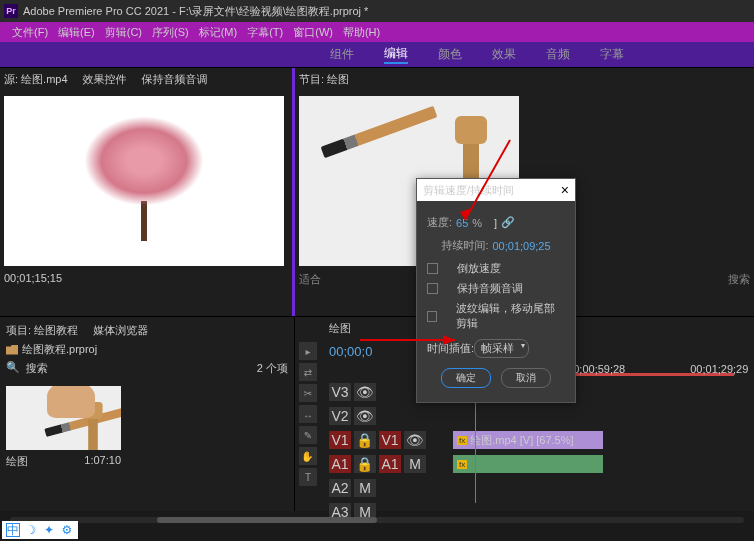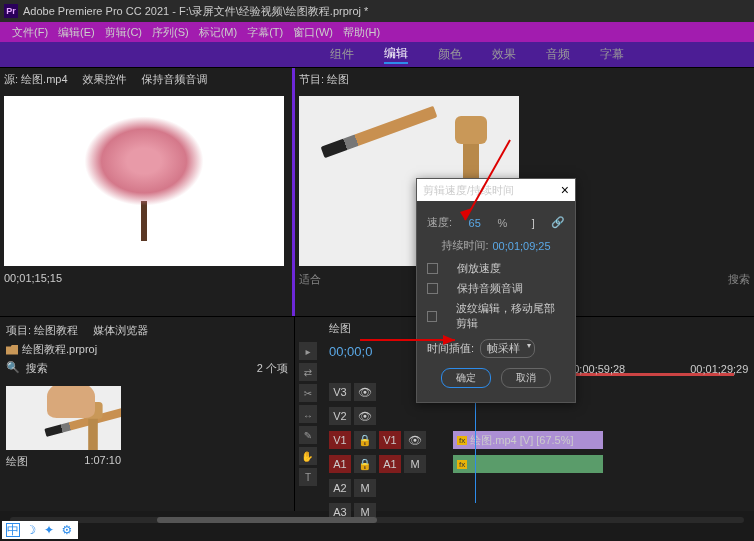--- a/index.html
+++ b/index.html
@@ -40,36 +40,36 @@
 .timeline{flex:1;position:relative;padding:4px}
 .tl-hdr{display:flex;gap:15px;font-size:10px;color:#999}
 .tl-tc{font-size:13px;color:#5aa8e6;margin:8px 0 4px 30px}
 .tl-tools{position:absolute;left:4px;top:25px;width:22px;display:flex;flex-direction:column;gap:3px}
 .tl-tools div{width:18px;height:18px;background:#333;display:flex;align-items:center;justify-content:center;font-size:10px;color:#999}
 .ruler{height:16px;margin-left:30px;display:flex;font-size:9px;color:#888;position:relative;gap:65px;padding-left:115px}
 .playhead{position:absolute;left:146px;top:0;width:1px;height:140px;background:#2d8ceb}
 .playhead::before{content:"";position:absolute;top:0;left:-5px;width:11px;height:10px;background:#2d8ceb;clip-path:polygon(0 0,100% 0,50% 100%)}
 .tracks{margin-left:30px;margin-top:2px}
 .track{height:22px;display:flex;align-items:center;gap:3px;margin-bottom:2px}
-.tbtn{width:22px;height:18px;background:#333;display:flex;align-items:center;justify-content:center;font-size:11px}
+.tbtn{width:22px;height:18px;background:#333;display:flex;align-items:center;justify-content:center;font-size:14px}
 .tbtn.on{background:#7f1d1d}
 .clip{height:18px;background:#ac8fd4;font-size:9px;color:#222;padding:2px 4px;display:flex;align-items:center;gap:3px}
 .clip.audio{background:#5a9c6a}
 .clip .fx{background:#eab308;color:#333;padding:0 2px;font-size:8px}
 .redbar{position:absolute;top:56px;left:146px;right:20px;height:3px;background:#c44}
 .dialog{position:absolute;left:416px;top:178px;width:160px;background:#3a3a3a;border:1px solid #555;box-shadow:0 2px 10px rgba(0,0,0,.5);z-index:100}
 .dlg-title{background:#fff;color:#000;height:22px;display:flex;align-items:center;justify-content:space-between;padding:0 6px;font-size:11px}
 .dlg-close{font-size:14px;color:#000;cursor:pointer}
 .dlg-body{padding:14px 10px}
 .dlg-row{display:flex;align-items:center;font-size:10px;margin-bottom:8px;gap:4px}
 .dlg-row .lbl{color:#aaa}
 .dlg-row .val{color:#5aa8e6}
 .chk{display:flex;align-items:center;gap:19px;font-size:10px;color:#aaa;margin:5px 0}
 .chk-box{width:11px;height:11px;border:1px solid #777}
-.interp{display:flex;align-items:center;gap:6px;font-size:10px;margin:8px 0}
+.interp{display:flex;align-items:center;font-size:10px;margin:8px 0}
 .interp-dd{border:1px solid #666;padding:1px 14px 1px 6px;border-radius:8px;position:relative}
 .interp-dd::after{content:"▾";position:absolute;right:3px;font-size:8px}
 .dlg-btns{display:flex;gap:10px;justify-content:center;margin-top:10px}
 .dlg-btn{border:1px solid #666;padding:2px 14px;border-radius:9px;font-size:10px;background:#3a3a3a}
 .dlg-btn.ok{border-color:#2d8ceb}
 .arrow{position:absolute;z-index:101;pointer-events:none}
 .statusbar{position:absolute;bottom:2px;left:2px;background:#fff;padding:2px 4px;display:flex;gap:4px;align-items:center}
 .sb-icon{width:14px;height:14px;display:flex;align-items:center;justify-content:center;color:#2d8ceb;font-size:12px}
 .scrollbar{position:absolute;bottom:18px;left:10px;right:10px;height:6px;background:#2a2a2a;border-radius:3px}
 .scrollbar::after{content:"";position:absolute;left:20%;width:30%;height:100%;background:#555;border-radius:3px}
@@ -221,21 +221,21 @@
     </div>
   </div>
 </div>
 
 <div class="dialog">
   <div class="dlg-title">
     <span>剪辑速度/持续时间</span>
     <span class="dlg-close">×</span>
   </div>
   <div class="dlg-body">
-    <div class="dlg-row" style="justify-content:space-between">
+    <div class="dlg-row" style="justify-content:flex-start">
       <span class="lbl">速度:</span>
       <span class="val">65</span>
       <span class="lbl">%</span>
       <span style="margin-left:8px">]</span>
       <span>🔗</span>
     </div>
     <div class="dlg-row" style="justify-content:center">
       <span class="lbl">持续时间:</span>
       <span class="val">00;01;09;25</span>
     </div>

